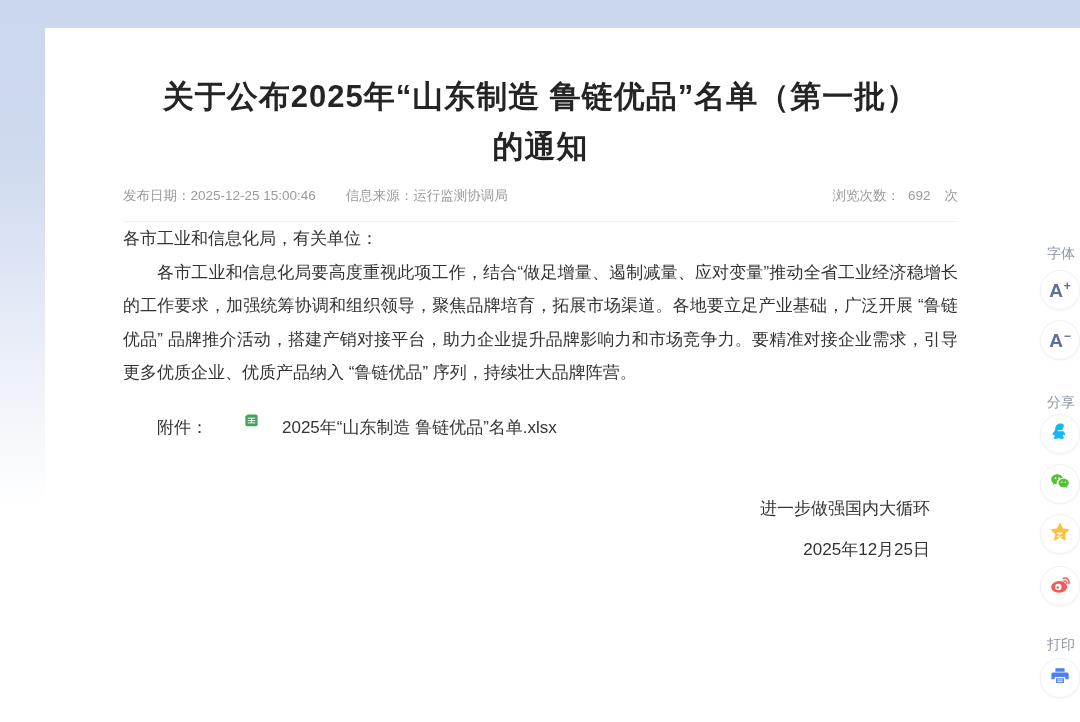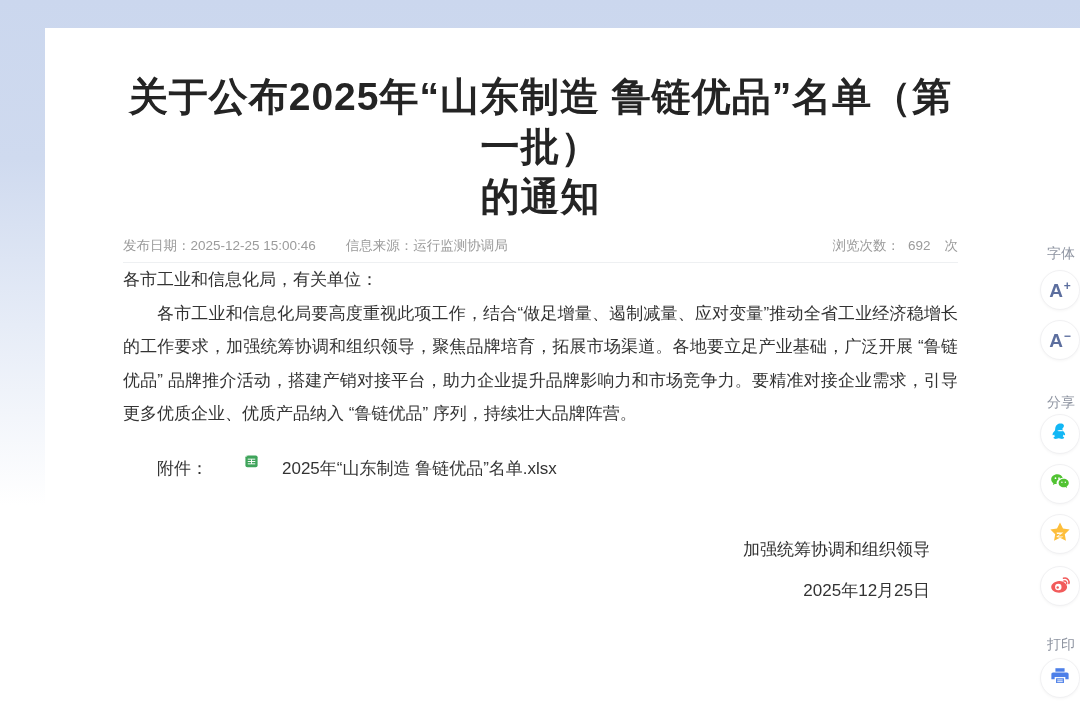--- a/index.html
+++ b/index.html
@@ -7,26 +7,26 @@
     width:1080px;height:722px;position:relative;overflow:hidden;
     background:linear-gradient(180deg,#cbd7ee 0%,#cfdaef 22%,#e6ecf7 45%,#ffffff 70%);
     font-family:"Liberation Sans","DejaVu Sans",sans-serif;
   }
   .card{
     position:absolute;left:45px;top:28px;right:0;bottom:0;background:#ffffff;
   }
   .content{width:835px;margin-left:78px;}
   .title{
     margin-top:44px;text-align:center;font-weight:bold;color:#242424;
-    font-size:39px;line-height:50px;letter-spacing:1px;
+    font-size:31px;line-height:50px;letter-spacing:1px;
   }
   .title div{display:block;}
   .meta{
     margin-top:15px;display:flex;justify-content:space-between;align-items:center;
-    color:#9b9b9b;font-size:13.5px;padding-bottom:7px;border-bottom:1px solid #eef0f2;
+    color:#9b9b9b;font-size:13.5px;padding-bottom:16px;border-bottom:1px solid #eef0f2;
   }
   .meta-left{display:flex;gap:30px;}
   .meta-views .num{margin:0 14px 0 8px;}
   .article{margin-top:0;color:#333333;font-size:17px;line-height:33.5px;text-align:justify;}
   .article p{margin:0;}
   .article p.indent{text-indent:2em;}
   .attachment{margin-top:16px;font-size:17px;color:#333;line-height:33px;text-indent:2em;}
   .attachment .file-link{color:#333;cursor:pointer;margin-left:20px;}
   .attachment .xls-icon{display:inline-block;vertical-align:5px;margin:0 3px 0 2px;}
   .signature{margin-top:44px;text-align:right;padding-right:28px;color:#333;font-size:17px;line-height:41px;}
@@ -75,21 +75,21 @@
 
     <div class="attachment">
       <span>附件：</span><span class="xls-icon"><svg width="15" height="15" viewBox="0 0 16 16">
             <rect x="1.5" y="1.5" width="13" height="12.5" rx="2" fill="#3fa45b"></rect>
             <path d="M4 5.5h8M4 8h8M4 10.5h8M8 5.5v5" stroke="#ffffff" stroke-width="1" fill="none"></path>
             <path d="M1.5 3.5l3-2h-1.5a1.5 1.5 0 0 0-1.5 1.5z" fill="#e9f3ec"></path>
           </svg></span><span class="file-link">2025年“山东制造 鲁链优品”名单.xlsx</span>
     </div>
 
     <div class="signature">
-      <div>加强统筹协调和组织领导</div>
+      <div>进一步做强国内大循环</div>
       <div>2025年12月25日</div>
     </div>
 
   </div>
 </div>
 
 <div class="rail">
   <div class="rail-label">字体</div>
 
   <div class="circle-btn mt7">

